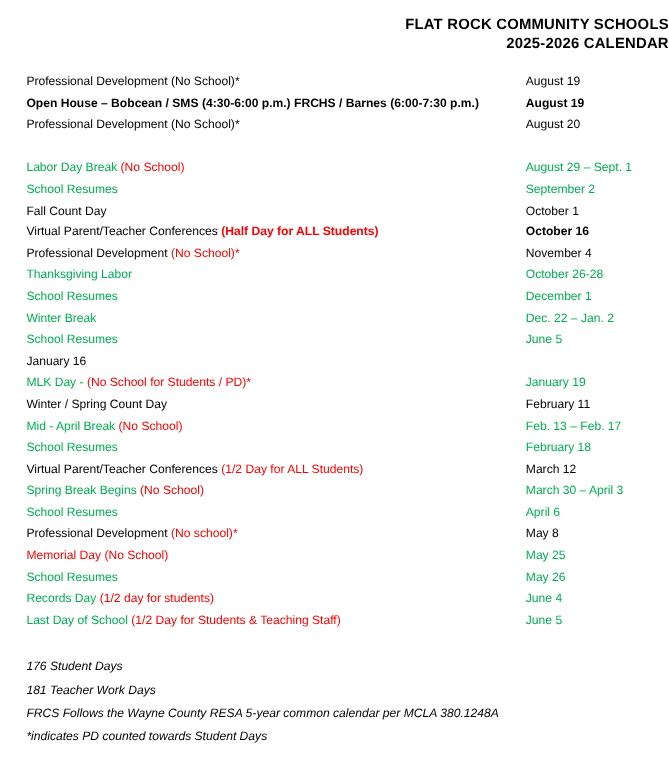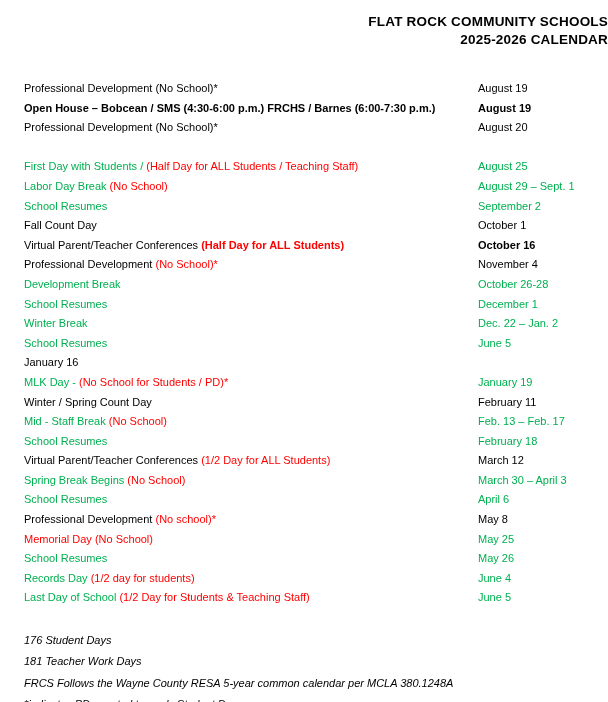--- a/index.html
+++ b/index.html
@@ -17,21 +17,21 @@
     margin-left: -24px;
     margin-right: -10px;
     text-align: right;
   }
   .title {
     font-weight: bold;
     font-size: 13.5px;
     line-height: 18px;
     letter-spacing: 0.2px;
   }
-  .list { margin-top: 30px; }
+  .list { margin-top: 16px; }
   .row {
     display: grid;
     grid-template-columns: 454px 1fr;
     height: 19.6px;
     line-height: 19.6px;
     white-space: nowrap;
   }
   .row .label { overflow: visible; }
   .b { font-weight: bold; }
   .c-g { color: var(--green, #00B050); }
@@ -65,45 +65,41 @@
   </div>
       <div class="row">
     <div class="label"><span class="c-k">Professional Development (No School)*</span></div>
     <div class="date c-k">August 20</div>
   </div>
       <div class="row">
     <div class="label"></div>
     <div class="date"></div>
   </div>
       <div class="row">
-    <div class="label"><span class="c-g">First Day with Students / </span><span class="c-r">(Half Day for ALL Students / Teaching Staff)</span></div>
-    <div class="date c-g">August 25</div>
-  </div>
-      <div class="row">
     <div class="label"><span class="c-g">Labor Day Break </span><span class="c-r">(No School)</span></div>
     <div class="date c-g">August 29 – Sept. 1</div>
   </div>
       <div class="row">
     <div class="label"><span class="c-g">School Resumes</span></div>
     <div class="date c-g">September 2</div>
   </div>
       <div class="row">
     <div class="label"><span class="c-k">Fall Count Day</span></div>
     <div class="date c-k">October 1</div>
   </div>
       <div class="row">
     <div class="label"><span class="c-k">Virtual Parent/Teacher Conferences </span><span class="c-r b">(Half Day for ALL Students)</span></div>
     <div class="date c-k b">October 16</div>
   </div>
       <div class="row">
     <div class="label"><span class="c-k">Professional Development </span><span class="c-r">(No School)*</span></div>
     <div class="date c-k">November 4</div>
   </div>
       <div class="row">
-    <div class="label"><span class="c-g">Development Break</span></div>
+    <div class="label"><span class="c-g">Thanksgiving Labor</span></div>
     <div class="date c-g">October 26-28</div>
   </div>
       <div class="row">
     <div class="label"><span class="c-g">School Resumes</span></div>
     <div class="date c-g">December 1</div>
   </div>
       <div class="row">
     <div class="label"><span class="c-g">Winter Break</span></div>
     <div class="date c-g">Dec. 22 – Jan. 2</div>
   </div>
@@ -116,21 +112,21 @@
   </div>
       <div class="row">
     <div class="label"><span class="c-g">MLK Day - </span><span class="c-r">(No School for Students / PD)*</span></div>
     <div class="date c-g">January 19</div>
   </div>
       <div class="row">
     <div class="label"><span class="c-k">Winter / Spring Count Day</span></div>
     <div class="date c-k">February 11</div>
   </div>
       <div class="row">
-    <div class="label"><span class="c-g">Mid - Staff Break </span><span class="c-r">(No School)</span></div>
+    <div class="label"><span class="c-g">Mid - April Break </span><span class="c-r">(No School)</span></div>
     <div class="date c-g">Feb. 13 – Feb. 17</div>
   </div>
       <div class="row">
     <div class="label"><span class="c-g">School Resumes</span></div>
     <div class="date c-g">February 18</div>
   </div>
       <div class="row">
     <div class="label"><span class="c-k">Virtual Parent/Teacher Conferences </span><span class="c-r">(1/2 Day for ALL Students)</span></div>
     <div class="date c-k">March 12</div>
   </div>

